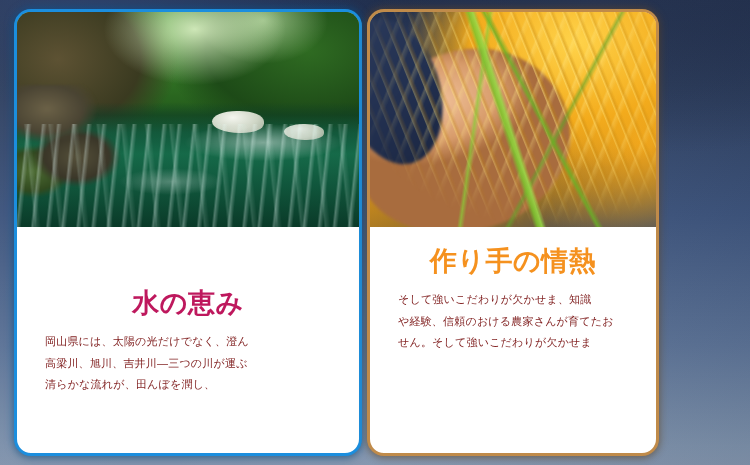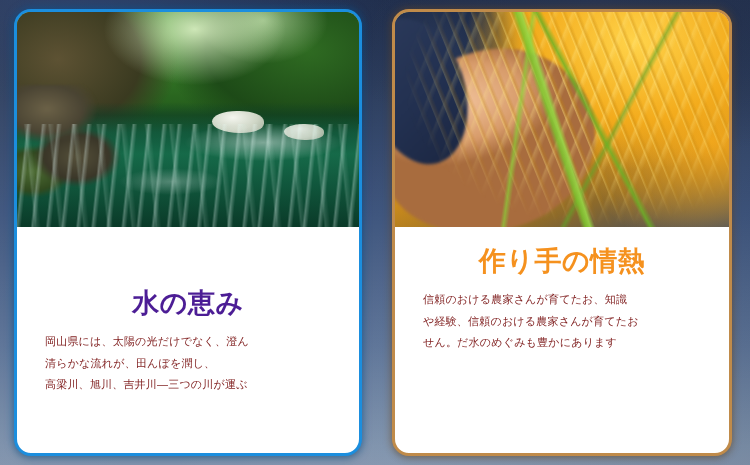--- a/index.html
+++ b/index.html
@@ -49,22 +49,22 @@
     overflow: hidden;
     box-sizing: border-box;
   }
   .card-left {
     left: 14px;
     width: 348px;
     border: 3px solid #1b8ede;
     box-shadow: 0 0 10px rgba(10,110,190,0.55), 0 2px 7px rgba(0,0,0,0.28);
   }
   .card-right {
-    left: 392px;
-    width: 340px;
+    left: 367px;
+    width: 292px;
     border: 3px solid #c08b4a;
     box-shadow: 0 0 10px rgba(150,100,40,0.45), 0 2px 7px rgba(0,0,0,0.28);
   }
 
   
   .photo {
     position: relative;
     width: 100%;
     height: 215px;
     overflow: hidden;
@@ -207,21 +207,21 @@
     background: #ffffff;
   }
   .card-title {
     text-align: center;
     font-size: 27px;
     font-weight: bold;
     line-height: 1.35;
     margin: 6px 0 10px 0;
     letter-spacing: 0.5px;
   }
-  .title-blue { color: #4c1d95; margin-top: 48px; }
+  .title-blue { color: #be185d; margin-top: 48px; }
   .title-orange { color: #f5911e; }
 
   .card-text {
     font-size: 11px;
     line-height: 1.95;
     color: #7f1d1d;
     margin: 6px;
     letter-spacing: 0.2px;
   }
   .card-text .ln { display: block; }
@@ -240,38 +240,38 @@
     <div class="photo photo-river">
       <div class="river-rock"></div>
       <div class="river-rock r2"></div>
     </div>
 
     <div class="body">
       <div class="card-title title-blue">水の恵み</div>
 
       <p class="card-text">
         <span class="ln">岡山県には、太陽の光だけでなく、澄ん</span>
+        <span class="ln">高梁川、旭川、吉井川―三つの川が運ぶ</span>
         <span class="ln">清らかな流れが、田んぼを潤し、</span>
-        <span class="ln">高梁川、旭川、吉井川―三つの川が運ぶ</span>
       </p>
     </div>
   </div>
 
   <div class="card card-right">
 
     <div class="photo photo-rice">
       <div class="rice-sleeve"></div>
       <div class="rice-ears"></div>
       <div class="rice-leaves"></div>
     </div>
 
     <div class="body">
       <div class="card-title title-orange">作り手の情熱</div>
 
       <p class="card-text">
-        <span class="ln">信頼のおける農家さんが育てたお、知識</span>
+        <span class="ln">そして強いこだわりが欠かせま、知識</span>
         <span class="ln">や経験、信頼のおける農家さんが育てたお</span>
-        <span class="ln">せん。だ水のめぐみも豊かにあります</span>
+        <span class="ln">せん。そして強いこだわりが欠かせま</span>
       </p>
     </div>
   </div>
 
 </div>
 
 </body></html>

